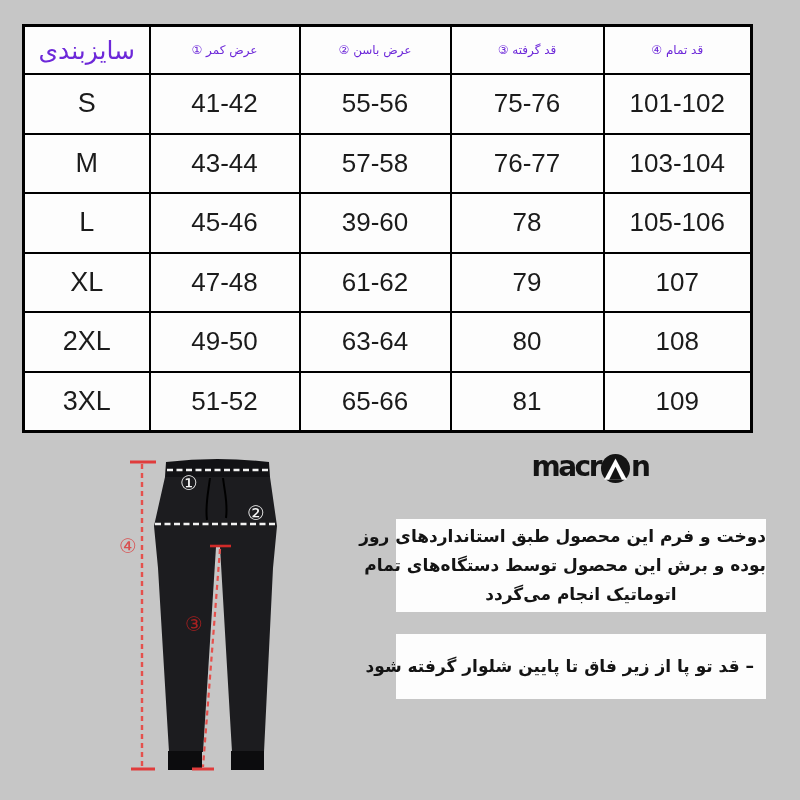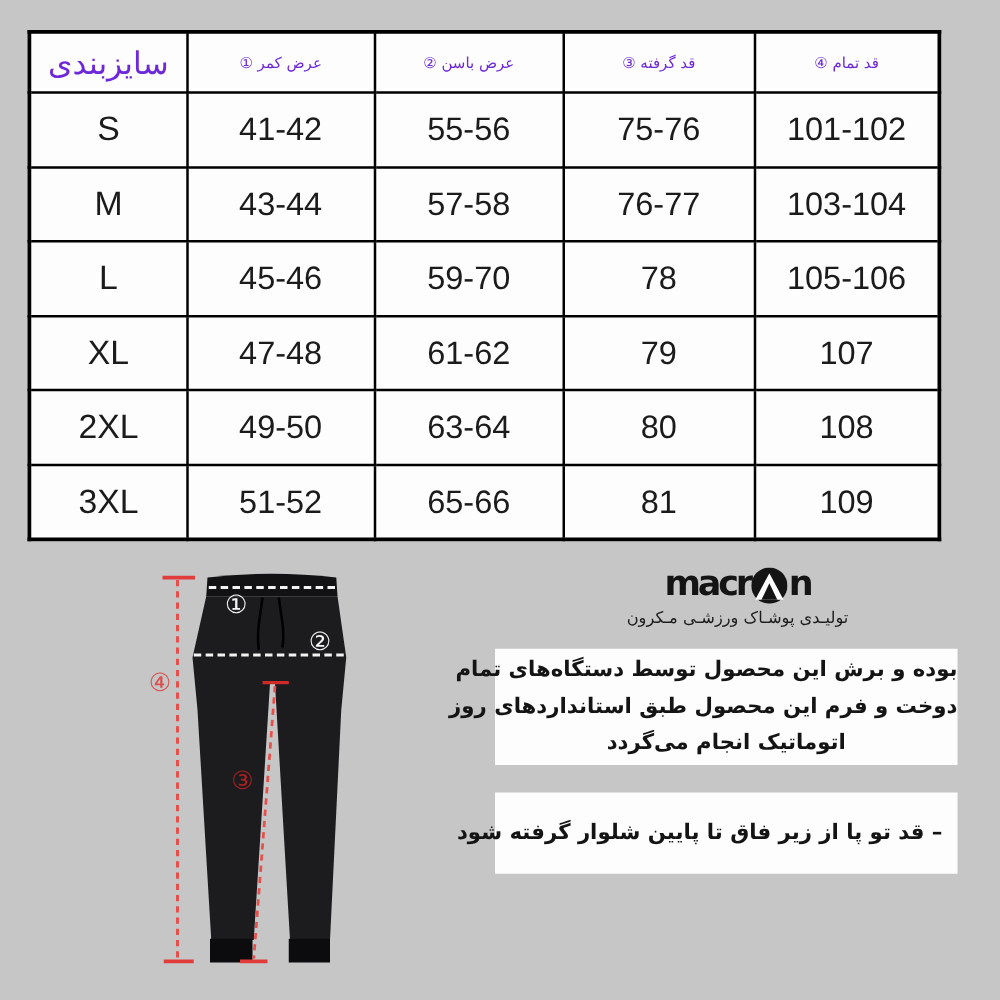--- a/index.html
+++ b/index.html
@@ -94,21 +94,21 @@
       <tr>
         <td>M</td>
         <td>43-44</td>
         <td>57-58</td>
         <td>76-77</td>
         <td>103-104</td>
       </tr>
       <tr>
         <td>L</td>
         <td>45-46</td>
-        <td>59-70</td>
+        <td>39-60</td>
         <td>78</td>
         <td>105-106</td>
       </tr>
       <tr>
         <td>XL</td>
         <td>47-48</td>
         <td>61-62</td>
         <td>79</td>
         <td>107</td>
       </tr>
@@ -159,24 +159,23 @@
 <div class="brand">
   <div class="logo-row">
     <span>macr</span>
     <svg class="logo-mark" viewBox="0 0 32 32">
       <circle cx="16" cy="16" r="16" fill="#141414"></circle>
       <polygon points="16,5 28.5,28.5 3.5,28.5" fill="#fdfdfd"></polygon>
       <polygon points="16,14 23,28.5 9,28.5" fill="#141414"></polygon>
     </svg>
     <span>n</span>
   </div>
-  <div class="brand-sub">تولیـدی پوشـاک ورزشـی مـکرون</div>
 </div>
 
 <div class="note note-production">
+  <div class="ln">دوخت و فرم این محصول طبق استانداردهای روز</div>
   <div class="ln">بوده و برش این محصول توسط دستگاه‌های تمام</div>
-  <div class="ln">دوخت و فرم این محصول طبق استانداردهای روز</div>
   <div class="ln">اتوماتیک انجام می‌گردد</div>
 </div>
 
 <div class="note note-measure">
   <div class="ln">– قد تو پا از زیر فاق تا پایین شلوار گرفته شود</div>
 </div>
 
 </body></html>

